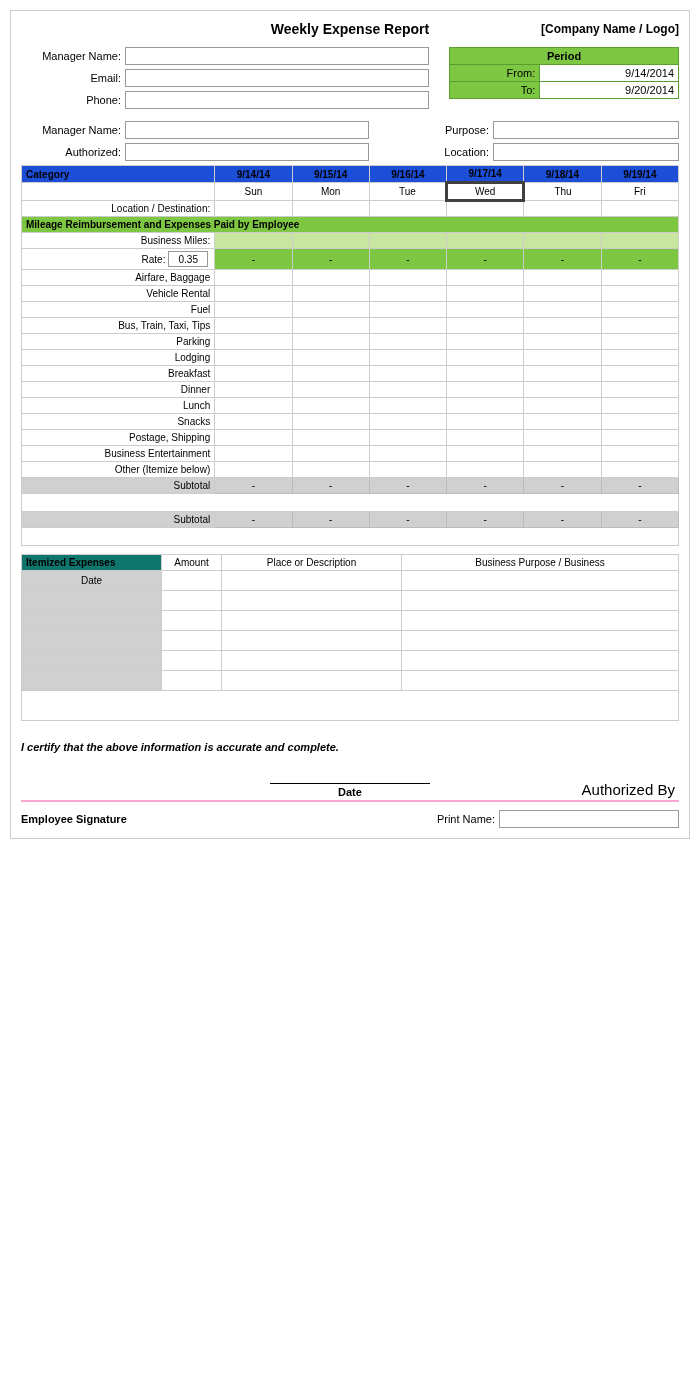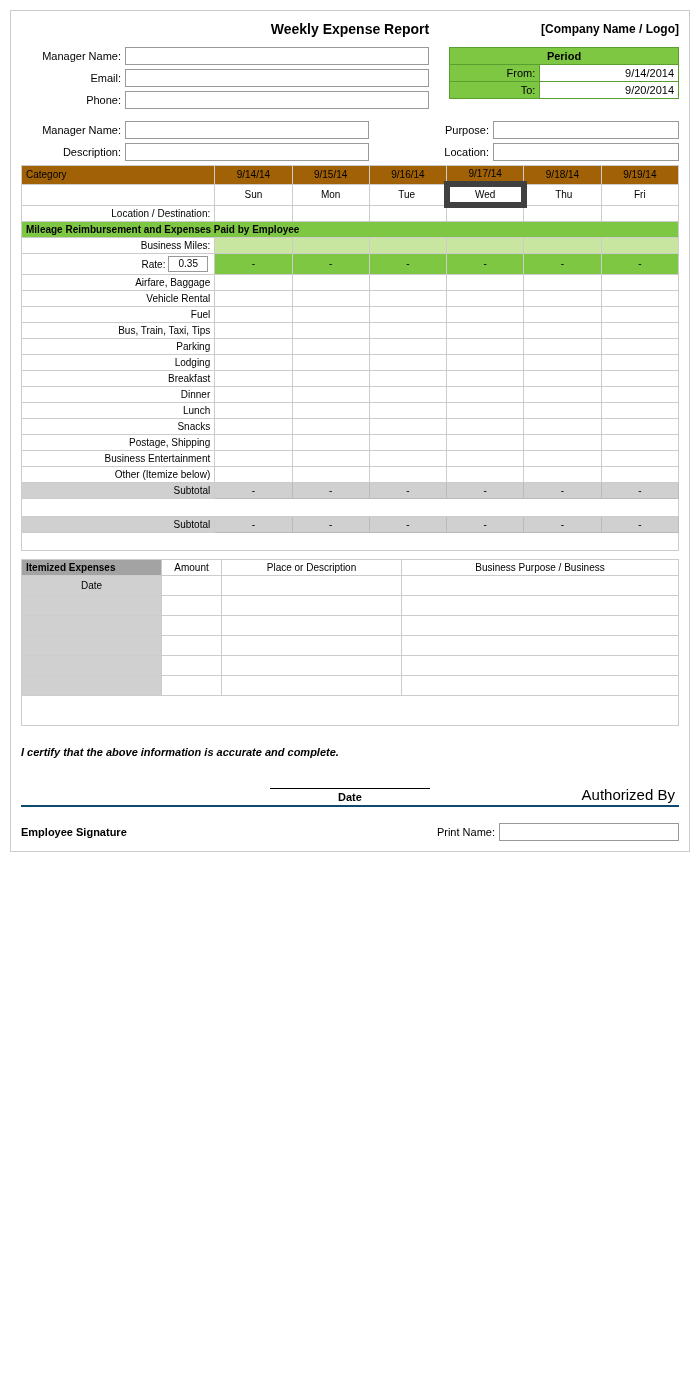--- a/index.html
+++ b/index.html
@@ -99,22 +99,22 @@
       width: 100%;
       border-collapse: collapse;
       margin-bottom: 8px;
     }
     .expense-table td, .expense-table th {
       border: 1px solid #ccc;
       padding: 2px 4px;
       font-size: 10px;
     }
     .green-header {
-      background: #a16207;
-      font-weight: normal;
+      background: #1d4ed8;
+      font-weight: bold;
       font-size: 11px;
     }
     .green-bg {
       background: #7dc743;
     }
     .green-section-header {
       background: #7dc743;
       font-weight: bold;
       font-size: 11px;
       padding: 4px 4px;
@@ -149,21 +149,21 @@
       border-collapse: collapse;
       margin-top: 8px;
       margin-bottom: 8px;
     }
     .itemized-table td, .itemized-table th {
       border: 1px solid #ccc;
       padding: 2px 4px;
       font-size: 10px;
     }
     .itemized-header {
-      background: #a3a3a3;
+      background: #0f766e;
       font-weight: bold;
       font-size: 11px;
     }
     .itemized-date-col {
       background: #d0d0d0;
       text-align: center;
       font-size: 10px;
     }
     .cert-section {
       margin: 12px 0;
@@ -225,21 +225,21 @@
     </div>
   </div>
 
   <div class="manager-section">
     <div class="manager-left" style="flex:1.2">
       <div class="field-row">
         <span class="field-label">Manager Name:</span>
         <input class="field-input" type="text" style="">
       </div>
       <div class="field-row">
-        <span class="field-label">Description:</span>
+        <span class="field-label">Authorized:</span>
         <input class="field-input" type="text" style="">
       </div>
     </div>
     <div class="manager-right" style="flex:1">
       <div class="field-row">
         <span class="field-label">Purpose:</span>
         <input class="field-input" type="text" style="">
       </div>
       <div class="field-row">
         <span class="field-label">Location:</span>
@@ -257,21 +257,21 @@
         <td class="green-header day-col">9/16/14</td>
         <td class="green-header day-col">9/17/14</td>
         <td class="green-header day-col">9/18/14</td>
         <td class="green-header day-col">9/19/14</td>
       </tr>
       <tr>
         <td style="border:1px solid #ccc;padding:2px 4px;"></td>
         <td class="day-col" style="text-align:center;border:1px solid #ccc;">Sun</td>
         <td class="day-col" style="text-align:center;border:1px solid #ccc;">Mon</td>
         <td class="day-col" style="text-align:center;border:1px solid #ccc;">Tue</td>
-        <td class="day-col" style="text-align:center;border:6px solid #404040;">Wed</td>
+        <td class="day-col" style="text-align:center;border:3px solid #404040;">Wed</td>
         <td class="day-col" style="text-align:center;border:1px solid #ccc;">Thu</td>
         <td class="day-col" style="text-align:center;border:1px solid #ccc;">Fri</td>
       </tr>
     </thead>
     <tbody>
 
       <tr>
         <td class="location-label">Location / Destination:</td>
         <td style="border:1px solid #ccc;"></td>
         <td style="border:1px solid #ccc;"></td>
@@ -514,21 +514,21 @@
     <div style="display:flex;justify-content:space-between;align-items:flex-end;padding-bottom:2px;">
       <div style="flex:1;"></div>
       <div style="flex:1;text-align:center;">
         <div style="border-top:1px solid #000;width:160px;margin:0 auto 2px auto;"></div>
         <div style="font-size:11px;font-weight:bold;">Date</div>
       </div>
       <div style="flex:1;text-align:right;">
         <div style="font-size:15px;font-weight:normal;padding-right:4px;">Authorized By</div>
       </div>
     </div>
-    <div style="border-top:2px solid #0c4a6e;padding-top:16px;display:flex;justify-content:space-between;align-items:center;">
+    <div style="border-top:2px solid #f9a8d4;padding-top:8px;display:flex;justify-content:space-between;align-items:center;">
       <div style="font-weight:bold;font-size:11px;flex:1;">Employee Signature</div>
       <div style="display:flex;align-items:center;gap:4px;">
         <span style="font-size:11px;">Print Name:</span>
         <input type="text" style="border: 1px solid rgb(153, 153, 153); height: 18px; width: 180px;">
       </div>
     </div>
   </div>
 </div>
 
 </body></html>

